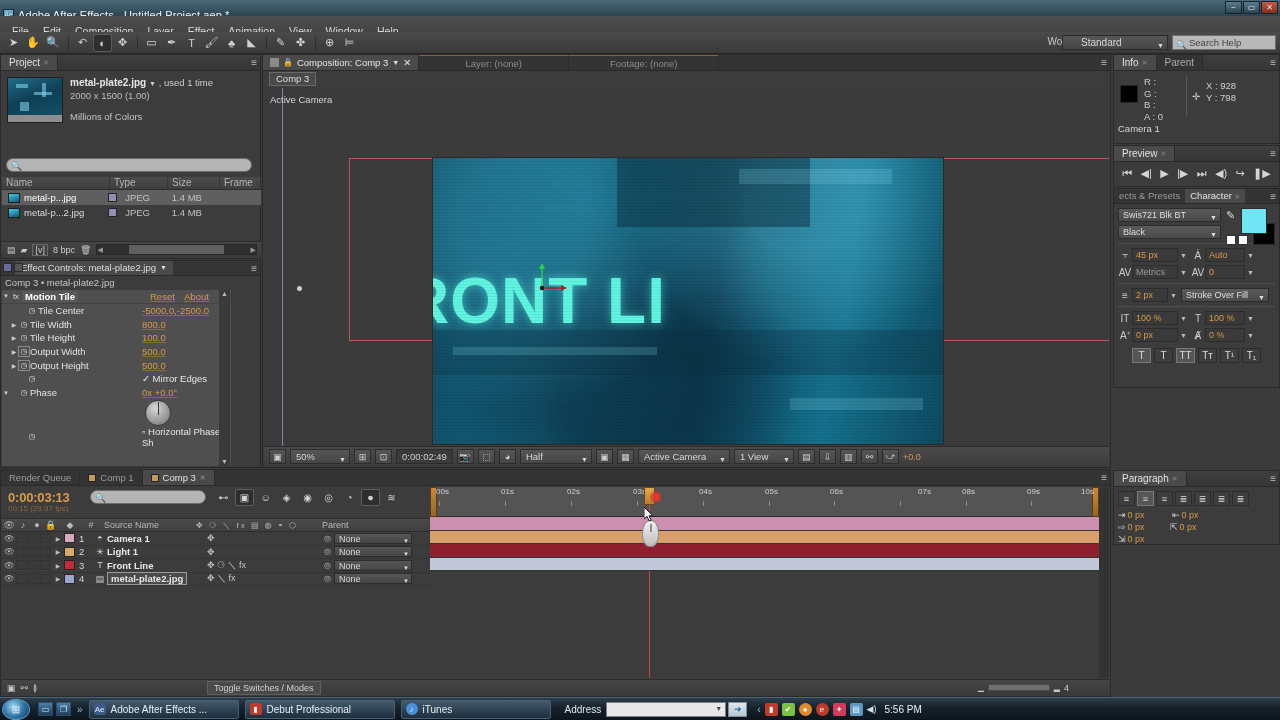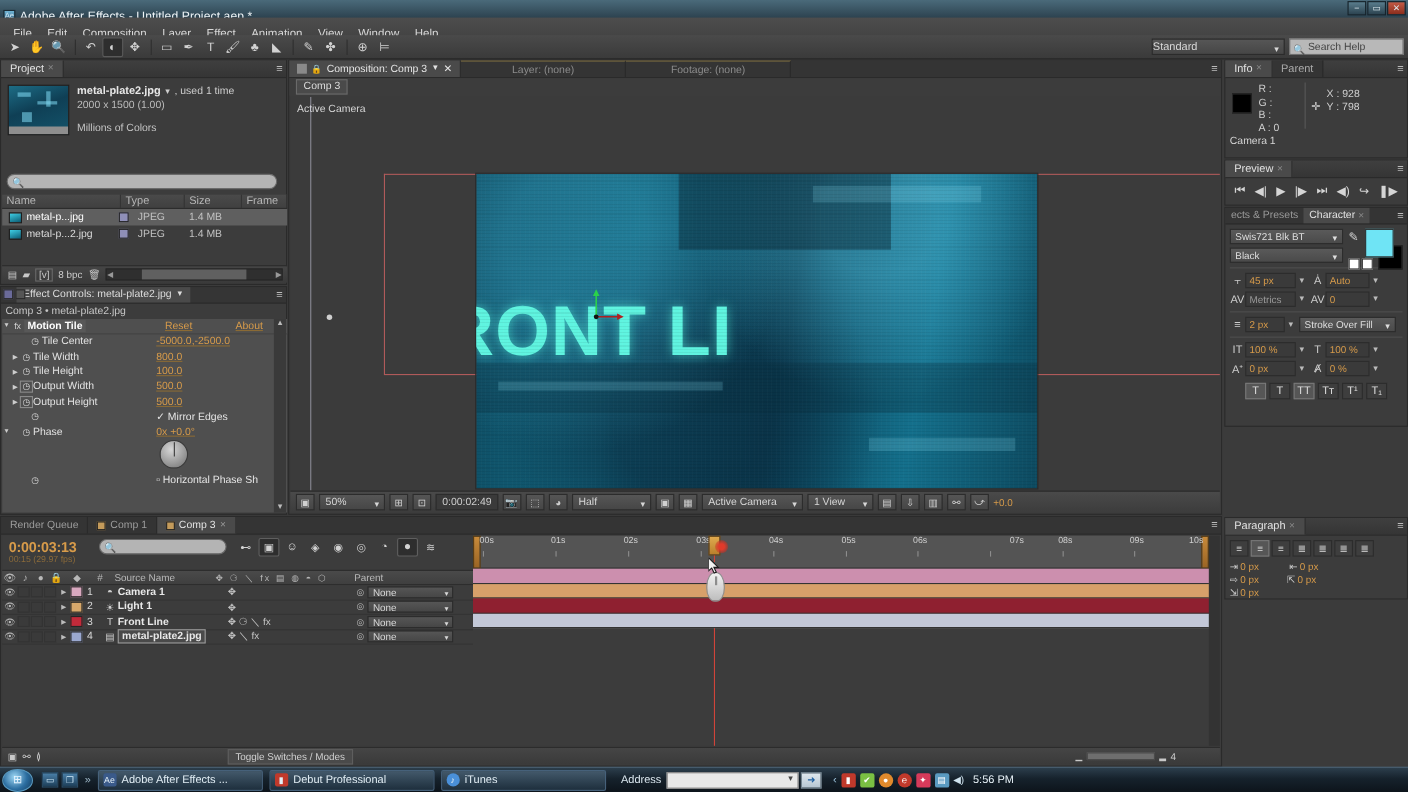--- a/index.html
+++ b/index.html
@@ -54,23 +54,23 @@
   }
   .tool {
     width: 19px; height: 18px; margin-right: 1px;
     display: flex; align-items: center; justify-content: center;
     font-size: 11px; color: #d2d2d2; border-radius: 2px;
   }
   .tool.active { background: #2e2e2e; border: 1px solid #5a5a5a; }
   .toolsep { width: 1px; height: 14px; background: #2e2e2e; margin: 0 4px; }
   .ws-label { position: absolute; right: 180px; top: 4px; font-size: 10px; color: #c9c9c9; }
   .ws-select {
-    position: absolute; right: 112px; top: 3px; width: 121px; height: 15px;
+    position: absolute; right: 112px; top: 3px; width: 106px; height: 15px;
     background: linear-gradient(180deg,#565656,#464646); border: 1px solid #2b2b2b;
-    font-size: 10px; color: #d8d8d8; padding-left: 0; line-height: 14px;
+    font-size: 10px; color: #d8d8d8; padding-left: 18px; line-height: 14px;
   }
   .ws-select .arw { position: absolute; right: 3px; top: 3px; font-size: 7px; }
   .searchhelp {
     position: absolute; right: 4px; top: 3px; width: 104px; height: 15px;
     background: #b8b8b8; border: 1px solid #6e6e6e;
     font-size: 9.5px; color: #444; line-height: 14px; padding-left: 16px;
   }
   .searchhelp .sicon { position: absolute; left: 3px; top: 2px; font-size: 9px; color: #444; }
 
   
@@ -153,21 +153,21 @@
   
   #efxPanel { left: 0; top: 260px; width: 261px; height: 208px; }
   .efx-tabrow { height: 15px; background: #353535; border-bottom: 1px solid #2a2a2a;
     display: flex; align-items: center; position: relative; }
   .efx-tab { background: #4a4a4a; padding: 0 6px; font-size: 9.5px; color: #ddd; line-height: 14px;
     display: flex; align-items: center; gap: 4px; margin-left: 14px; }
   .efx-lockicons { position: absolute; left: 2px; top: 2px; display: flex; gap: 2px; }
   .efx-lockicons div { width: 9px; height: 9px; background: #6a6a9a; border: 1px solid #2a2a2a; }
   .efx-sub { height: 13px; font-size: 9.5px; color: #c6c6c6; padding-left: 4px; line-height: 13px;
     background: #3c3c3c; }
-  .efx-body { position: absolute; left: 1px; top: 29px; width: 259px; bottom: 1px;
+  .efx-body { position: absolute; left: 1px; top: 29px; width: 229px; bottom: 1px;
     background: #4f4f4f; }
   .efxrow { height: 13.7px; display: flex; align-items: center; font-size: 9.5px; position: relative; }
   .efxrow .tw { width: 8px; text-align: center; font-size: 6px; color: #ccc; }
   .efxrow .sw { width: 12px; text-align: center; font-size: 8px; color: #d5d5d5; }
   .efxrow .lbl { color: #e2e2e2; }
   .efxrow.head { background: #4f4f4f; border-bottom: 1px solid #444; }
   .efxrow.head .lbl { font-weight: bold; color: #fff; background: #585858; padding: 0 3px; }
   .efxval { position: absolute; left: 140px; color: #d79b4a; font-size: 9.5px;
     text-decoration: underline; text-decoration-color: #8a6a35; }
   .efxval.r { left: auto; right: 22px; }

